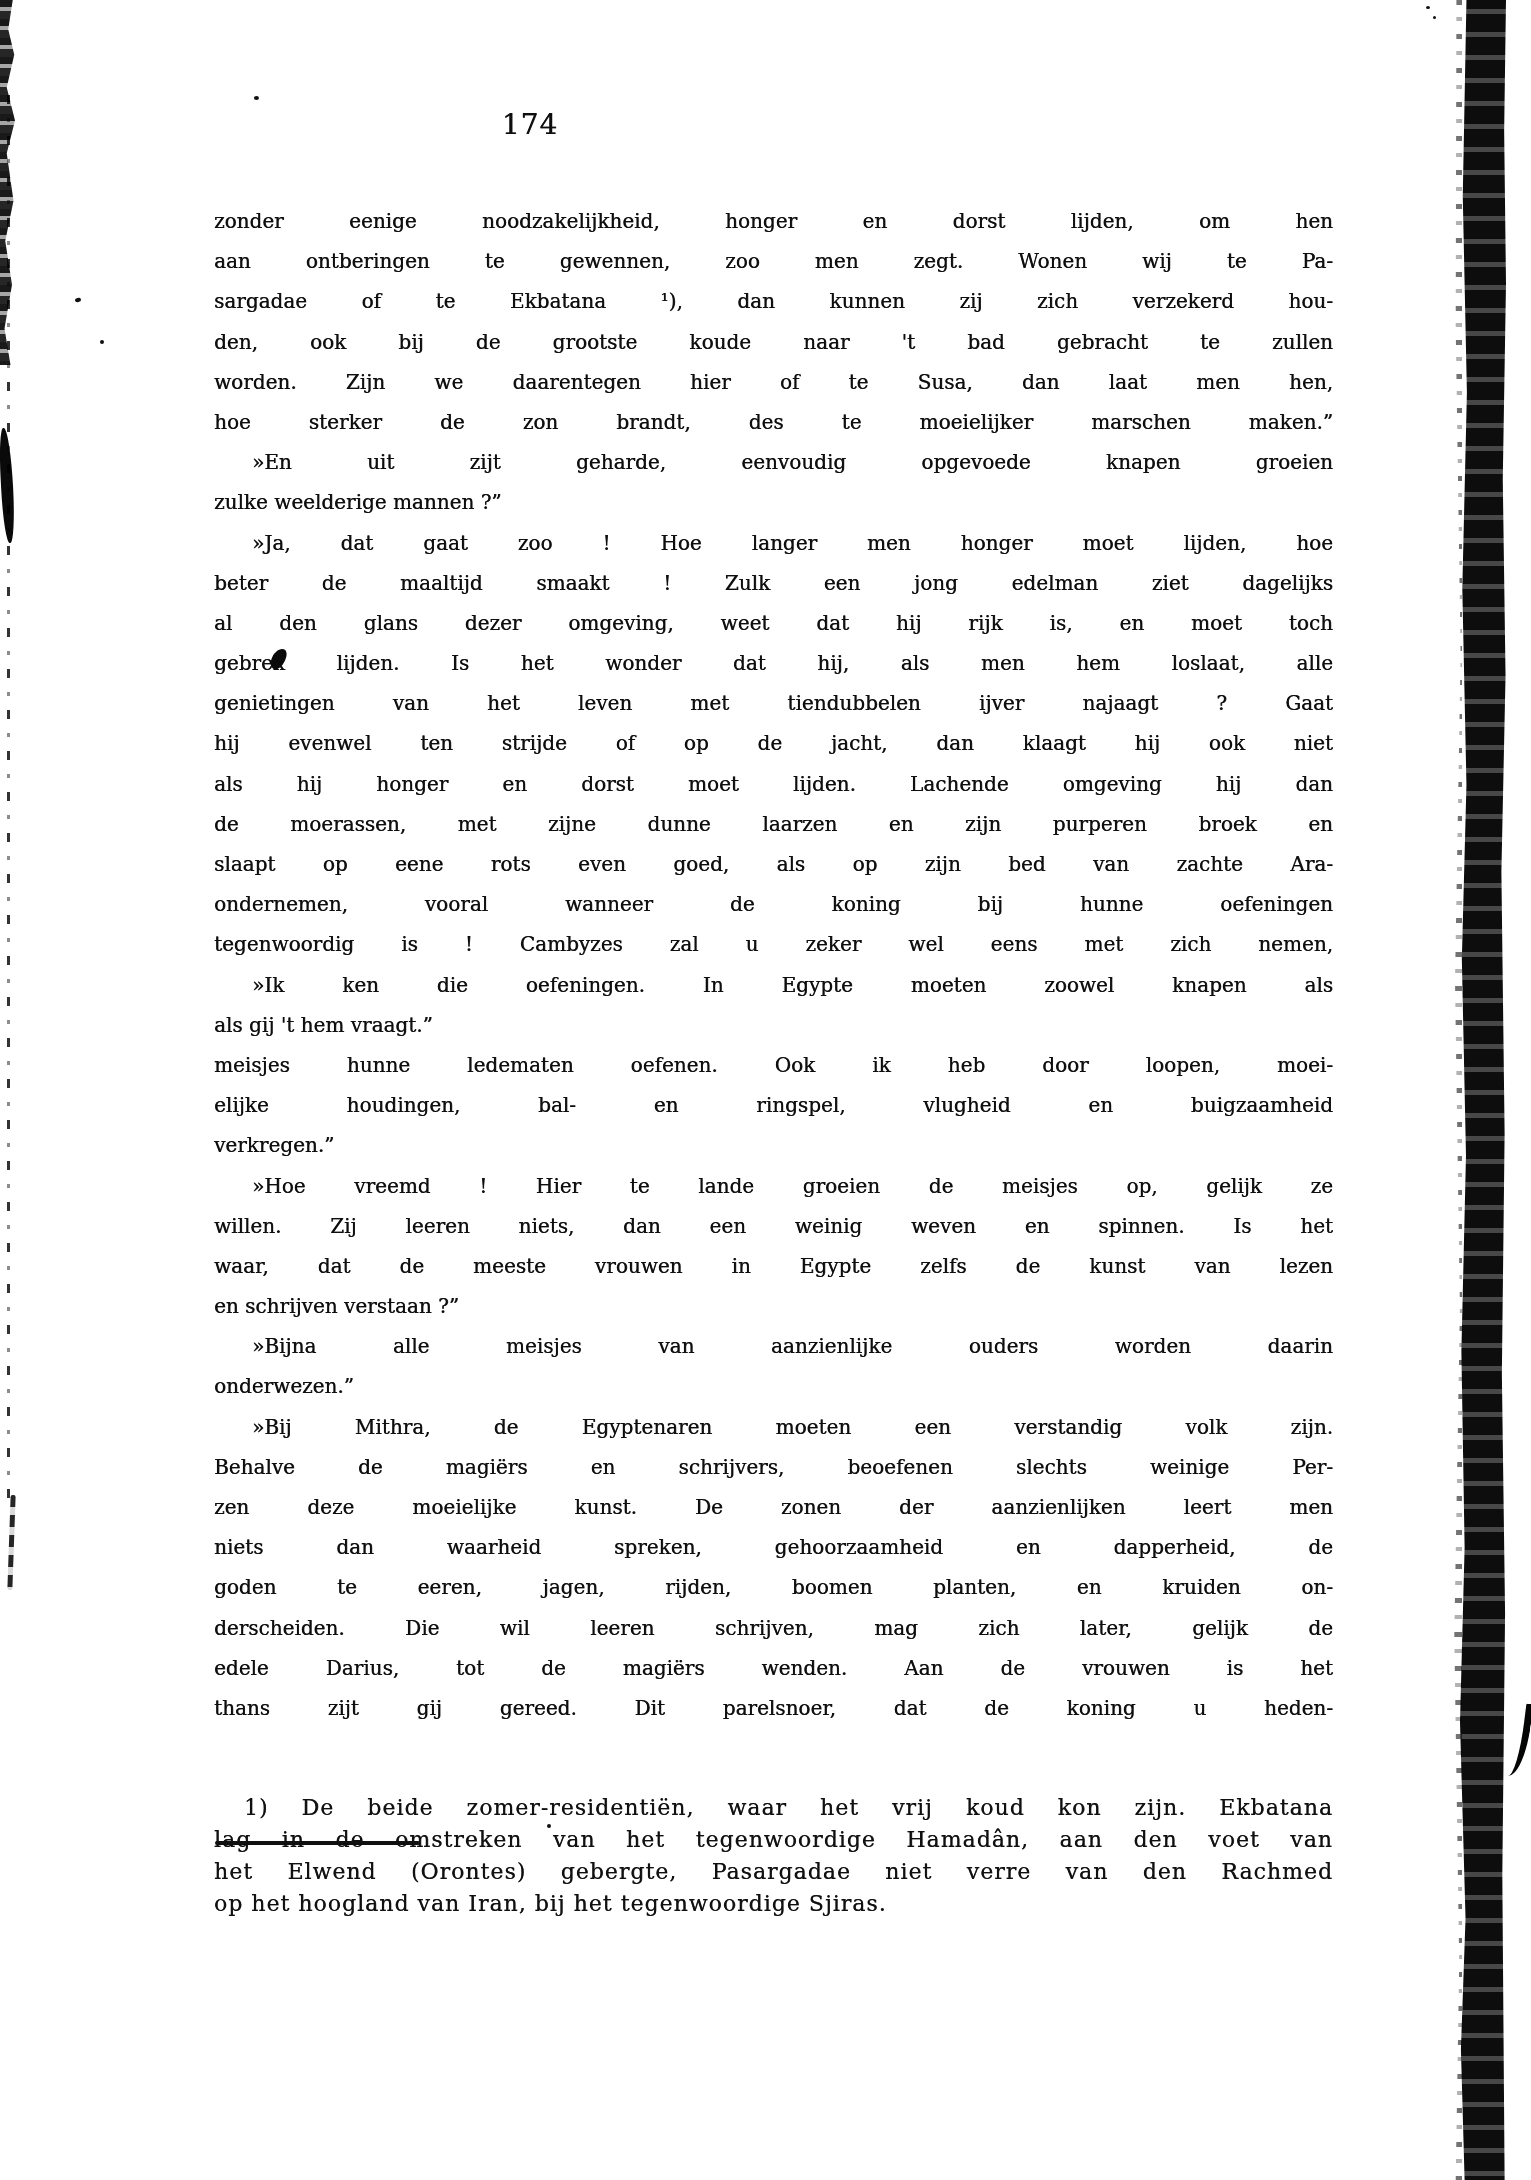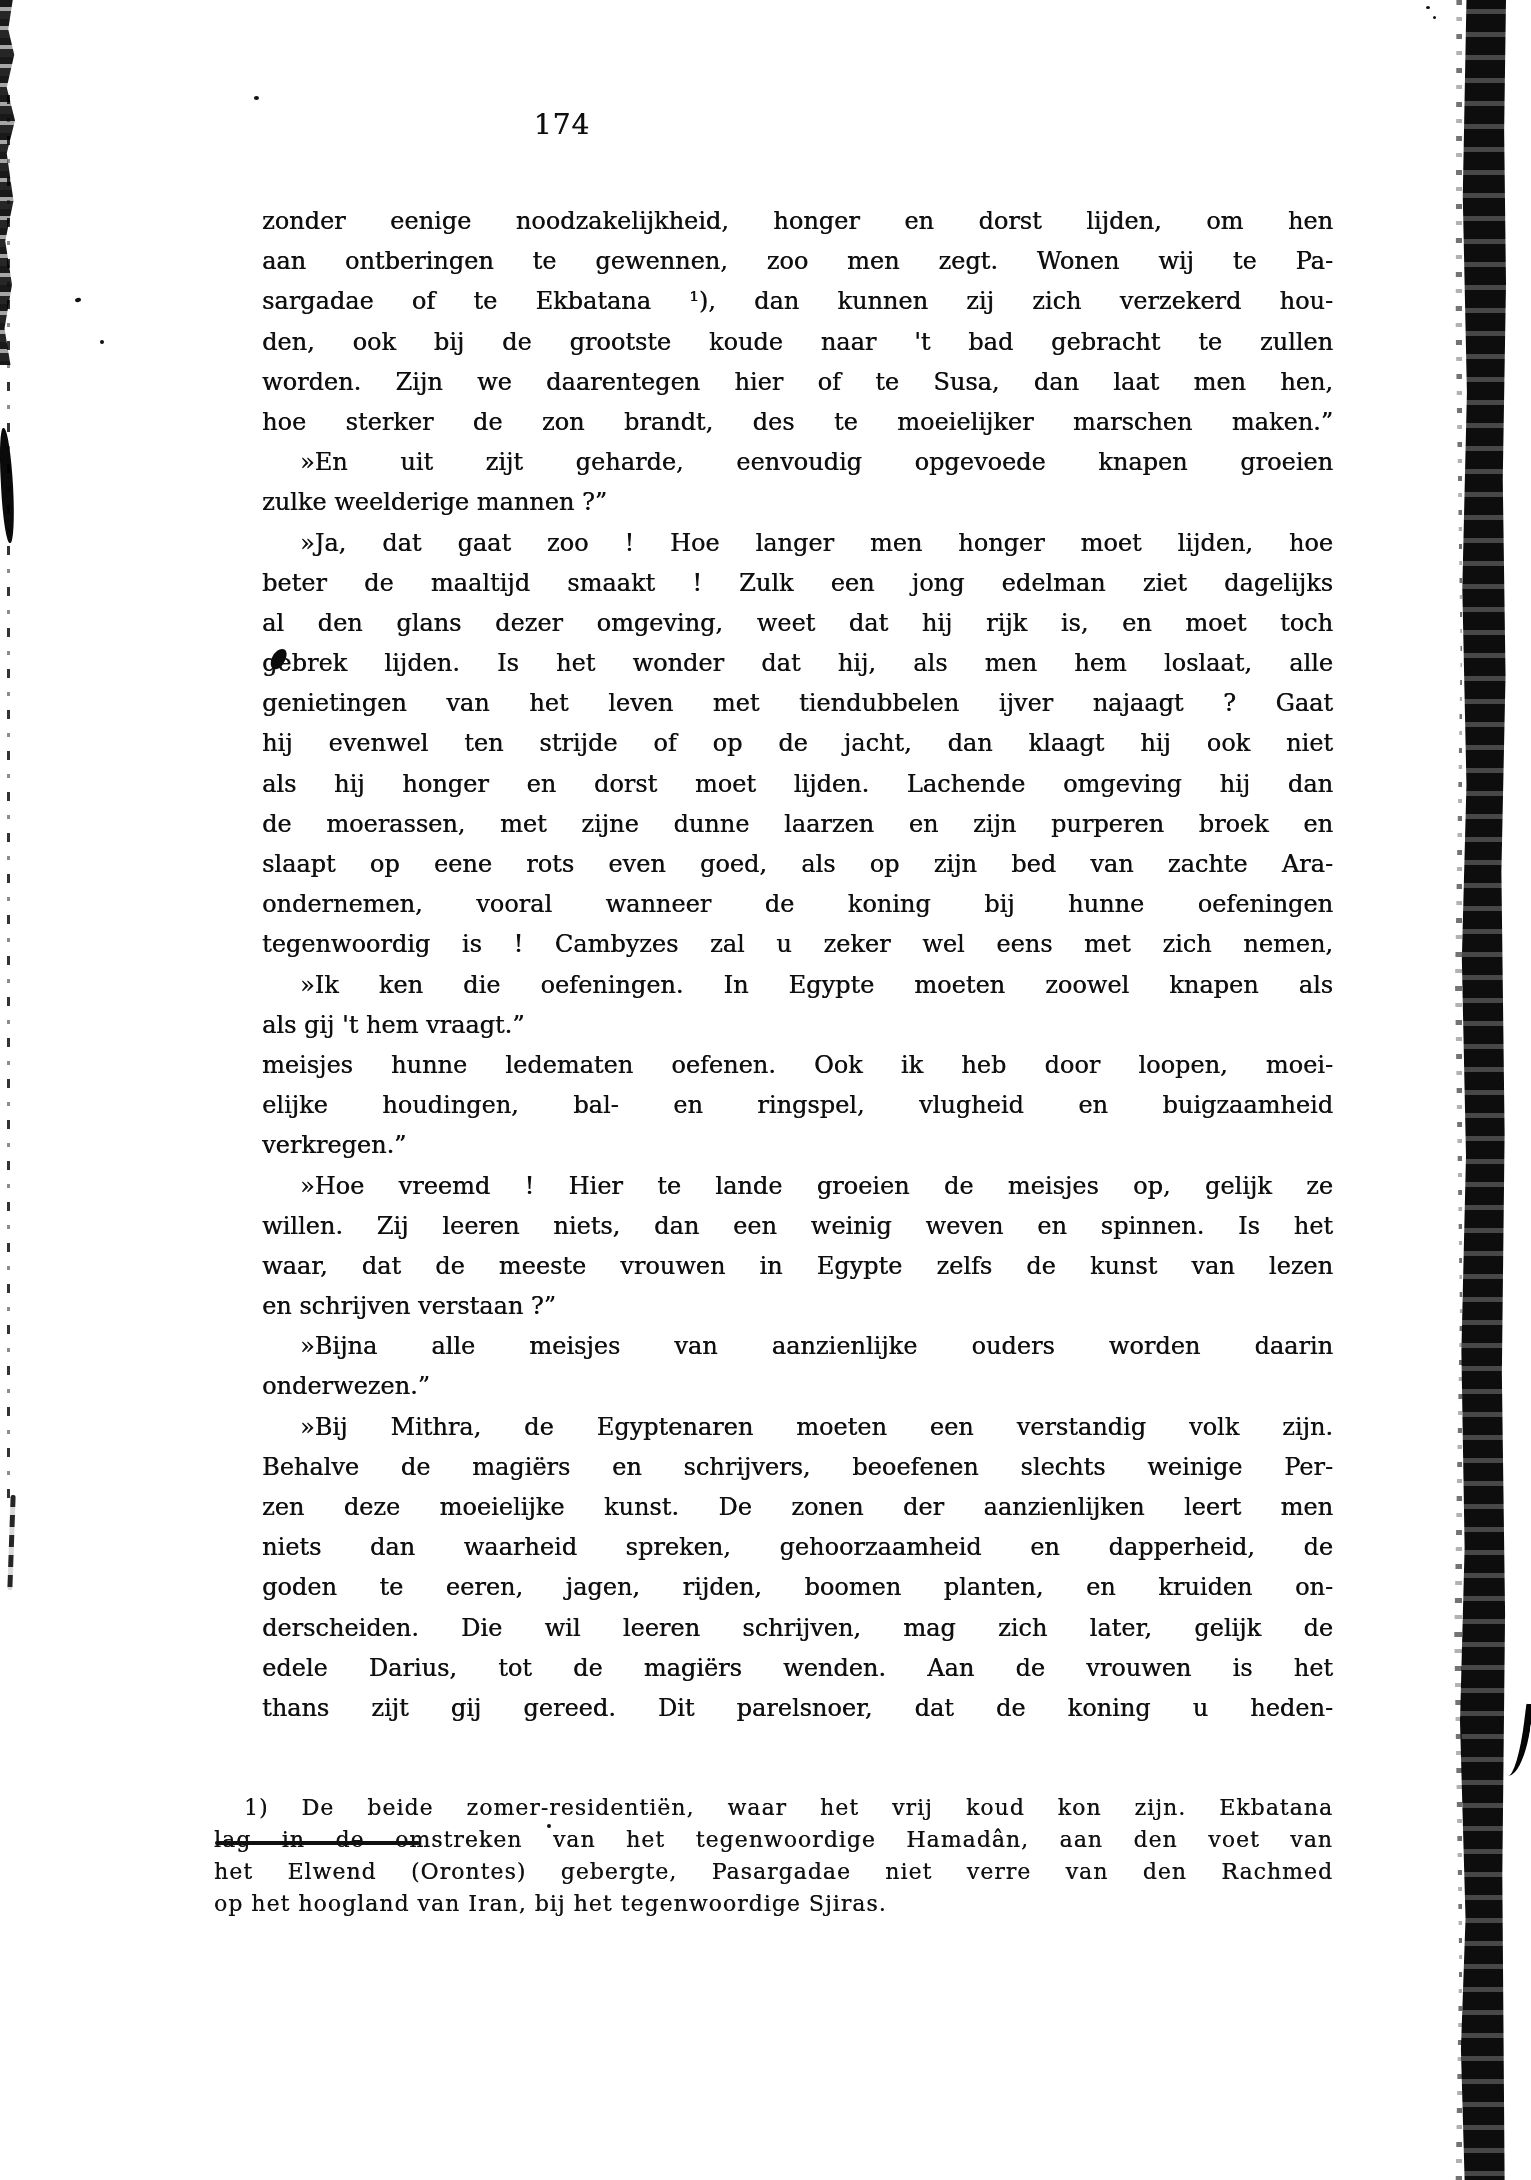--- a/index.html
+++ b/index.html
@@ -3,33 +3,33 @@
 <meta charset="utf-8">
 <style>
   html,body{margin:0;padding:0;}
   body{
     width:1531px;height:2180px;position:relative;overflow:hidden;
     background:#ffffff;
     font-family:"DejaVu Serif", serif;
   }
   .page{position:absolute;inset:0;background:#ffffff;}
   .page-number{
-    position:absolute;left:497px;top:108px;width:130px;
+    position:absolute;left:465px;top:108px;width:130px;
     text-align:center;font-size:28px;color:#0e0e0e;letter-spacing:1px;
     text-shadow:0.4px 0.3px 0 rgba(15,15,15,.85);
   }
   .text-block{
     position:absolute;left:214px;top:201px;width:1119px;
     color:#0e0e0e;
   }
   .line{
-    height:40.2px;line-height:40.2px;font-size:24px;
+    height:40.2px;line-height:40.2px;font-size:20px;
     text-align:justify;text-align-last:justify;
     text-shadow:0.4px 0.3px 0 rgba(15,15,15,.85);
-    overflow:visible;white-space:normal;margin-left:48px;
+    overflow:visible;white-space:normal;
   }
   .line.indent{text-indent:38px;}
   .line.last{text-align-last:left;}
   .footnote-rule{
     position:absolute;left:215px;top:1841px;width:205px;height:4px;
     background:#101010;border-radius:2px;
   }
   .footnote{
     position:absolute;left:214px;top:1792px;width:1119px;color:#101010;
   }

